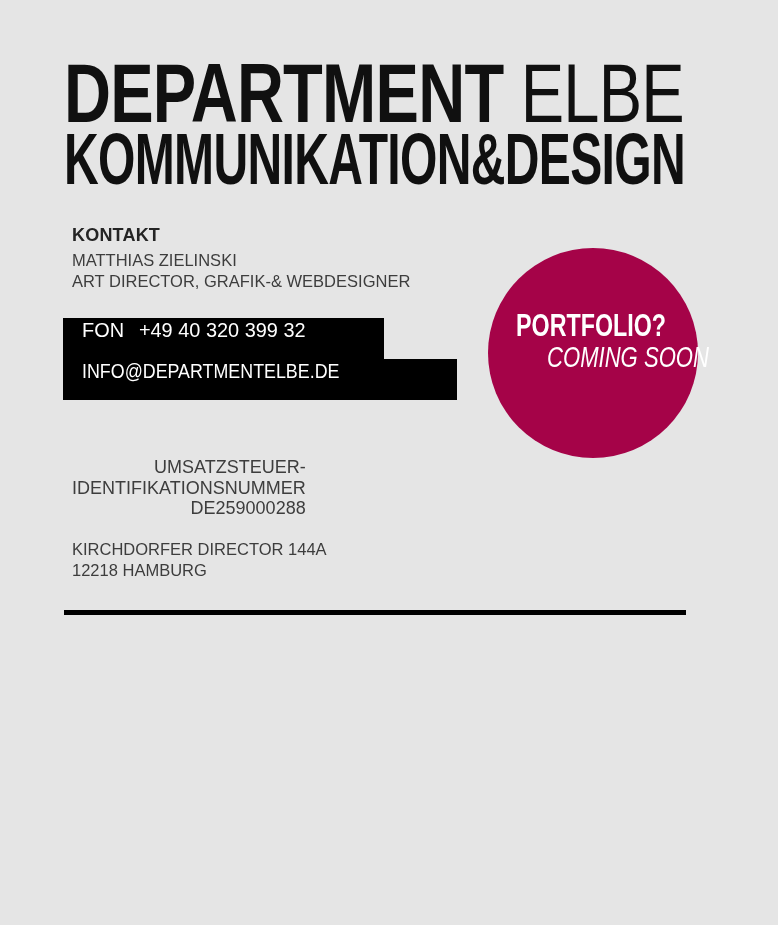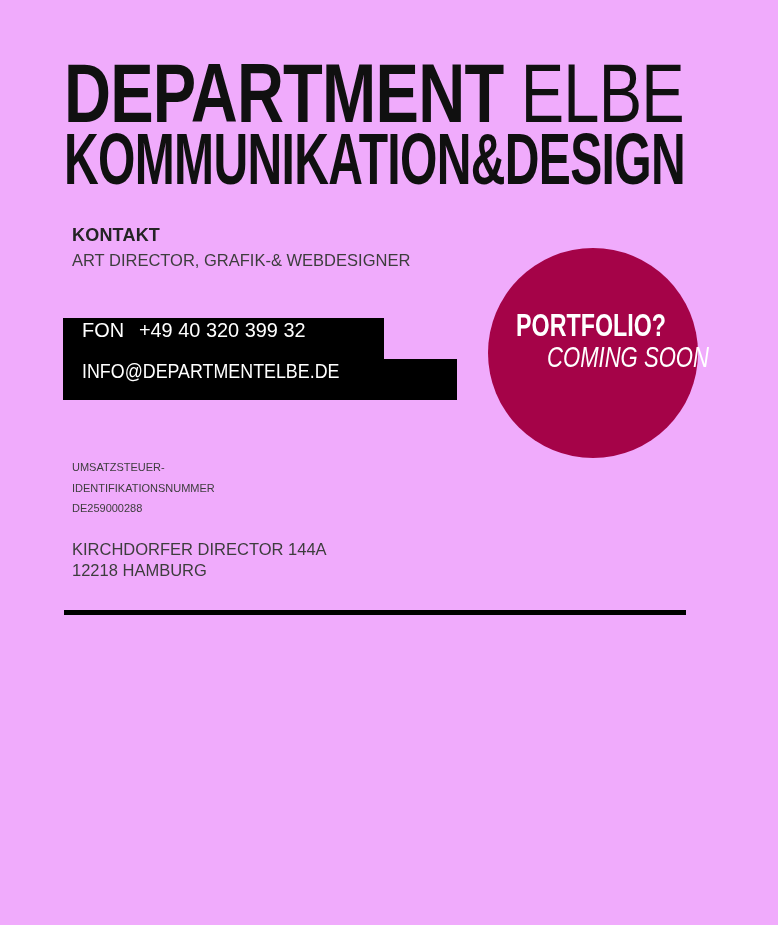--- a/index.html
+++ b/index.html
@@ -4,21 +4,21 @@
 <style>
   html, body {
     margin: 0;
     padding: 0;
     background: #ffffff;
   }
   #page {
     position: relative;
     width: 778px;
     height: 925px;
-    background: #f0abfc;
+    background: #e5e5e5;
     overflow: hidden;
     font-family: "Liberation Sans", sans-serif;
     color: #3d3d3d;
   }
   .abs { position: absolute; }
   .fit {
     display: inline-block;
     white-space: nowrap;
     transform-origin: left center;
   }
@@ -88,22 +88,23 @@
     left: 27px; top: 94px;
     font-size: 30px; line-height: 30px;
     font-style: italic;
     font-weight: 400;
     color: #ffffff;
     margin-left: 32px;
   }
   
   .vat {
     left: 72px; top: 457px;
-    font-size: 11px; line-height: 20.5px;
+    font-size: 18px; line-height: 20.5px;
     color: #3d3d3d;
+    text-align: right;
   }
   .address {
     left: 72px; top: 539px;
     font-size: 16.5px; line-height: 20.5px;
     color: #3d3d3d;
   }
   
   .rule {
     left: 64px; top: 610px;
     width: 622px; height: 5px;
@@ -118,20 +119,21 @@
   <div class="abs logo-line1">
     <span class="fit" style="transform: scaleX(0.774773);"><span class="heavy">DEPARTMENT</span><span class="light"> ELBE</span></span>
   </div>
   <div class="abs logo-line2">
     <span class="fit" style="transform: scaleX(0.657959);">KOMMUNIKATION&amp;DESIGN</span>
   </div>
 
   <div class="abs kontakt">KONTAKT</div>
 
   <div class="abs person">
+    <div>MATTHIAS ZIELINSKI</div>
     <div>ART DIRECTOR, GRAFIK-&amp; WEBDESIGNER</div>
   </div>
 
   <div class="abs boxes">
     <div class="box-row w-phone">
       <span class="fit" style="transform: scaleX(0.948496);"><span class="box-label">FON</span><span>+49 40 320 399 32</span></span>
     </div>
     <div class="box-row w-mail">
       <span class="fit" style="transform: scaleX(0.849785);">INFO@DEPARTMENTELBE.DE</span>
     </div>

